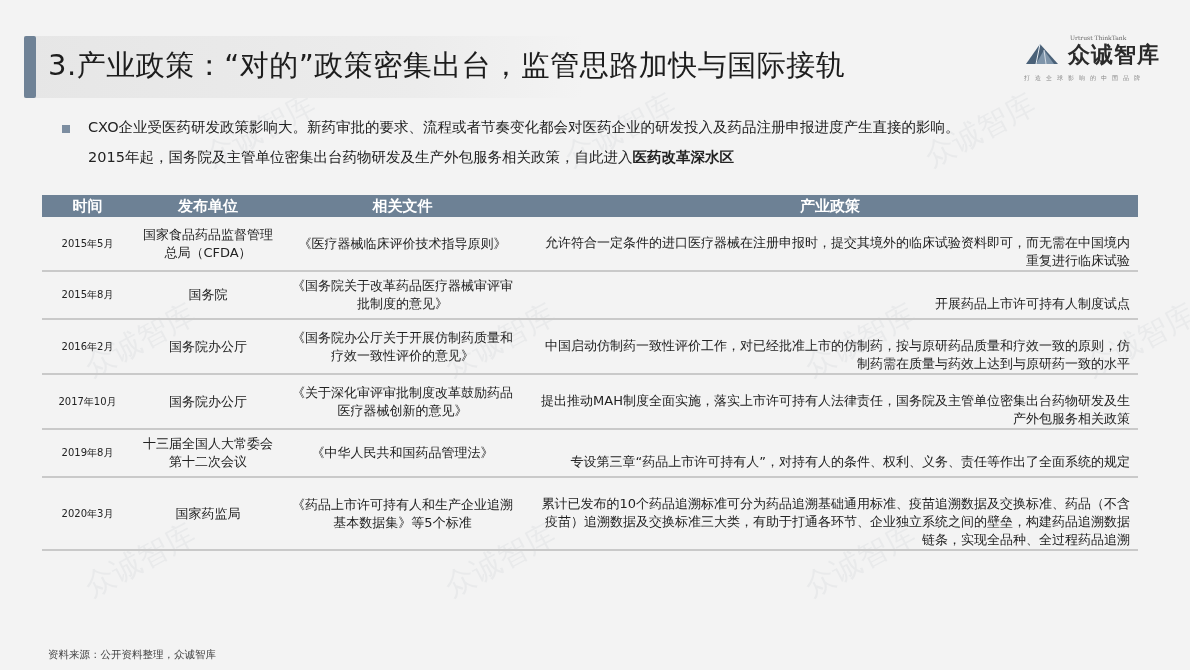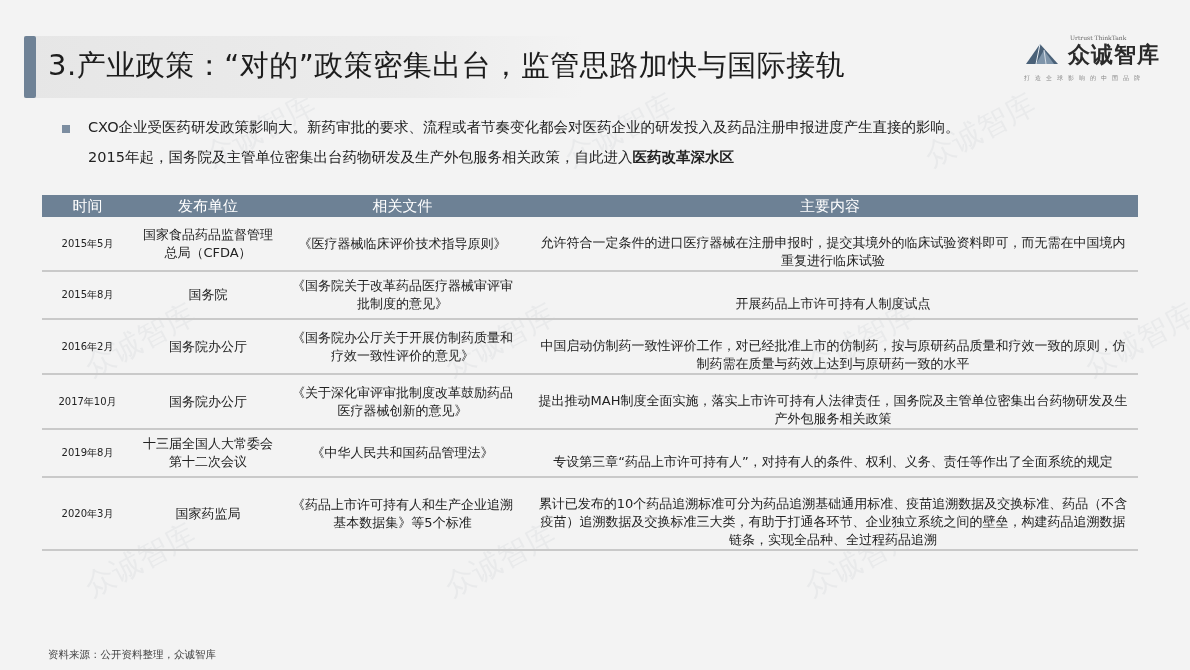--- a/index.html
+++ b/index.html
@@ -91,39 +91,39 @@
     position: absolute;
     left: 42px; top: 195px;
     width: 1096px;
     border-collapse: collapse;
     table-layout: fixed;
     font-size: 13px;
   }
   table.policy th {
     background: #6d8195;
     color: #ffffff;
-    font-weight: normal;
+    font-weight: bold;
     font-size: 15px;
     height: 22px;
     text-align: center;
   }
   table.policy td {
     height: 48px;
     border-bottom: 2px solid #c9c9c9;
     vertical-align: middle;
     line-height: 18px;
     color: #222;
   }
   table.policy td.c-time, table.policy td.c-unit, table.policy td.c-doc {
     text-align: center;
     padding: 0 6px;
   }
   table.policy td.c-time { font-size: 10px; }
   table.policy td.c-content {
-    text-align: center;
+    text-align: right;
     padding: 17px 8px 0 14px;
   }
   table.policy tr.tall td { height: 64px; }
   table.policy tr.first td { height: 50px; }
   .source {
     position: absolute;
     left: 26px; top: 648px;
     font-size: 10.5px;
     color: #444;
     margin-left: 22px;
@@ -166,21 +166,21 @@
     <col style="width:91px">
     <col style="width:150px">
     <col style="width:239px">
     <col style="width:616px">
   </colgroup>
   <thead>
     <tr>
       <th>时间</th>
       <th>发布单位</th>
       <th>相关文件</th>
-      <th>主要内容</th>
+      <th>产业政策</th>
     </tr>
   </thead>
   <tbody>
     <tr class="first">
       <td class="c-time">2015年5月</td>
       <td class="c-unit">国家食品药品监督管理总局（CFDA）</td>
       <td class="c-doc">《医疗器械临床评价技术指导原则》</td>
       <td class="c-content">允许符合一定条件的进口医疗器械在注册申报时，提交其境外的临床试验资料即可，而无需在中国境内重复进行临床试验</td>
     </tr>
     <tr>

